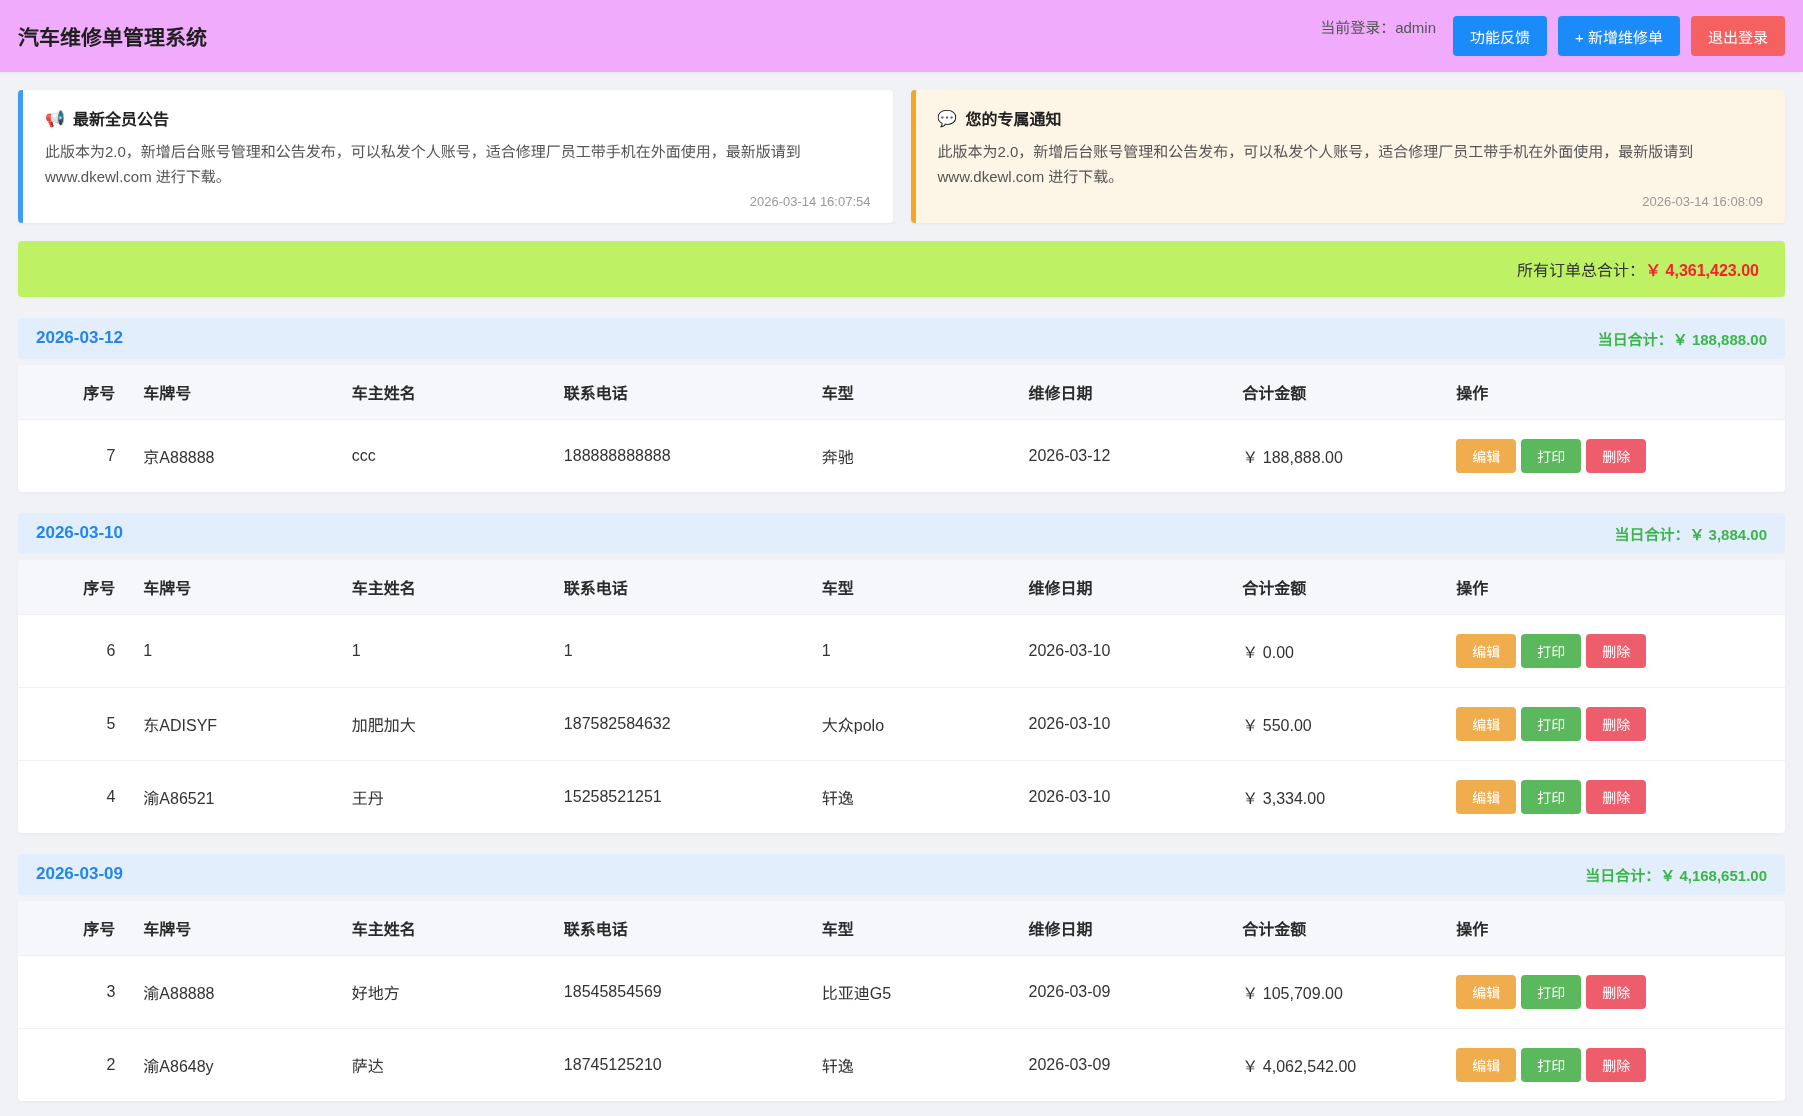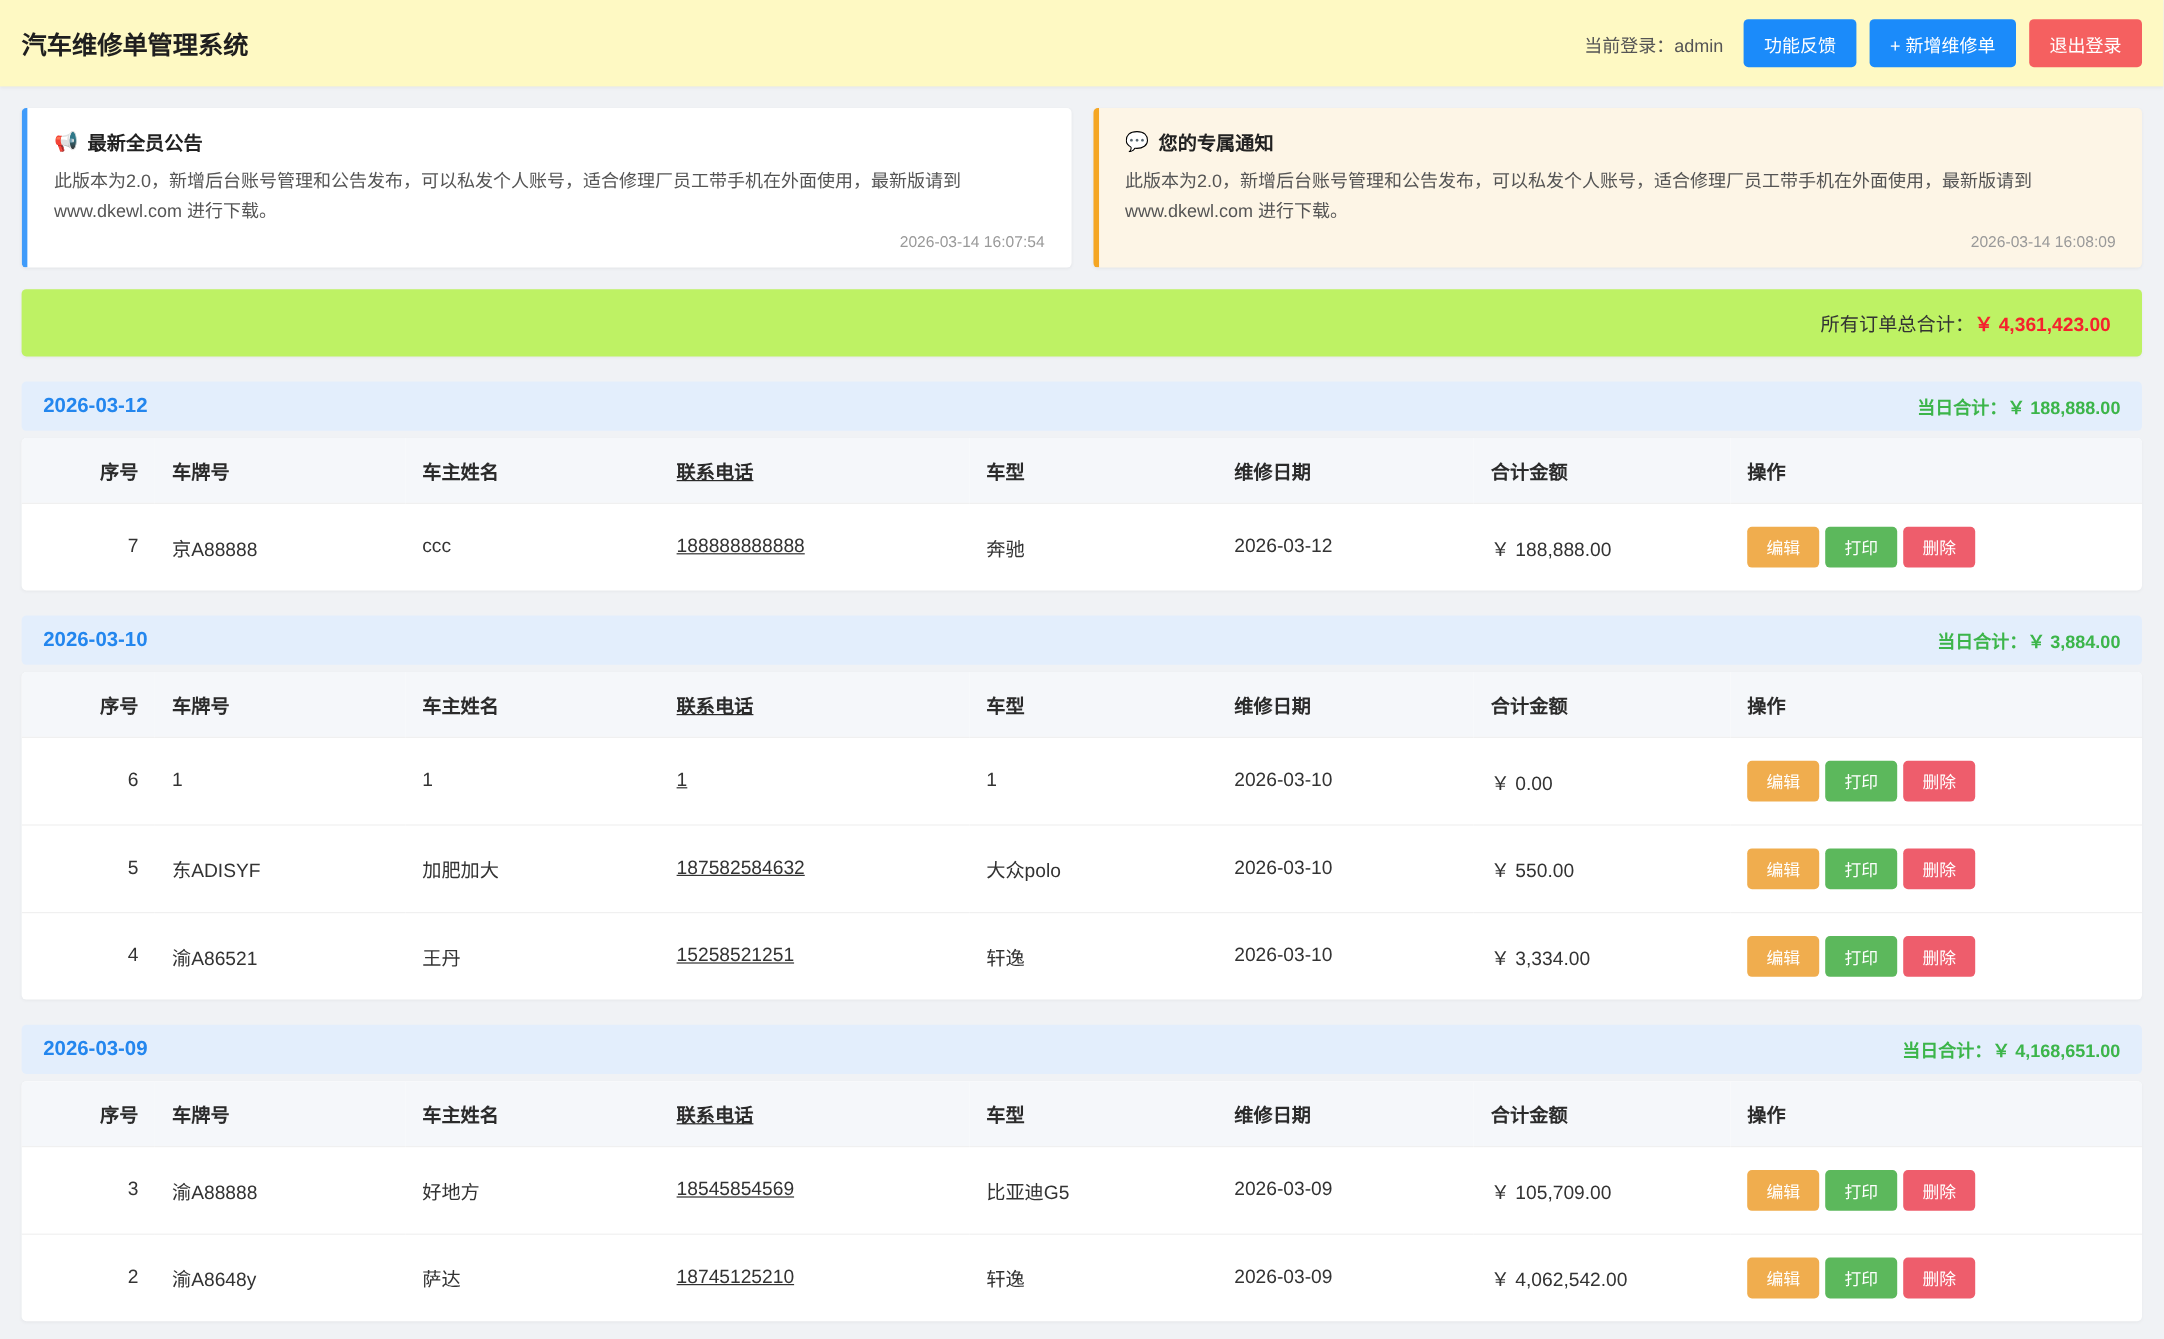--- a/index.html
+++ b/index.html
@@ -7,30 +7,30 @@
   html, body { margin: 0; padding: 0; }
   body {
     background: #f0f2f5;
     font-family: "Liberation Sans", "DejaVu Sans", sans-serif;
     color: #333;
     min-width: 1600px;
   }
 
   
   .topbar {
-    background: #fef9c3;
+    background: #f0abfc;
     height: 72px;
     display: flex;
     align-items: center;
     justify-content: space-between;
     padding: 0 18px;
     box-shadow: 0 1px 3px rgba(0,0,0,.05);
   }
   .topbar h1 { margin: 0; font-size: 21px; font-weight: bold; color: #1f1f1f; }
-  .topbar-right { display: flex; align-items: center; gap: 11px; }
+  .topbar-right { display: flex; align-items: flex-start; gap: 11px; }
   .login-info { color: #555; font-size: 15px; margin-right: 6px; white-space: nowrap; }
   .search-group { display: flex; }
   .search-group input {
     width: 255px; height: 40px;
     border: 1px solid #dcdfe6; border-right: none;
     border-radius: 4px 0 0 4px;
     padding: 0 12px; font-size: 14px; outline: none; color: #333;
     font-family: inherit;
   }
   .search-group input::placeholder { color: #a8abb2; }
@@ -79,21 +79,21 @@
   }
   table { width: 100%; border-collapse: collapse; table-layout: fixed; }
   th {
     background: #f5f7fa; text-align: left; font-size: 16px; font-weight: bold;
     color: #2b2b2b; padding: 15px 14px;
   }
   td { padding: 19px 14px; font-size: 16px; color: #333; border-top: 1px solid #f0f0f0; overflow: hidden; white-space: nowrap; }
   th:nth-child(1), td:nth-child(1) { width: 6.3%;  text-align: right; }
   th:nth-child(2), td:nth-child(2) { width: 11.8%; }
   th:nth-child(3), td:nth-child(3) { width: 12.0%; }
-  th:nth-child(4), td:nth-child(4) { width: 14.6%; text-decoration: underline; }
+  th:nth-child(4), td:nth-child(4) { width: 14.6%; }
   th:nth-child(5), td:nth-child(5) { width: 11.7%; }
   th:nth-child(6), td:nth-child(6) { width: 12.1%; }
   th:nth-child(7), td:nth-child(7) { width: 12.1%; }
 
   .btn-sm {
     height: 34px; padding: 0 16px; font-size: 14px; border-radius: 4px;
     border: none; color: #fff; cursor: pointer; margin-right: 5px;
     font-family: inherit;
   }
   .btn-edit  { background: #f0ad4e; }

